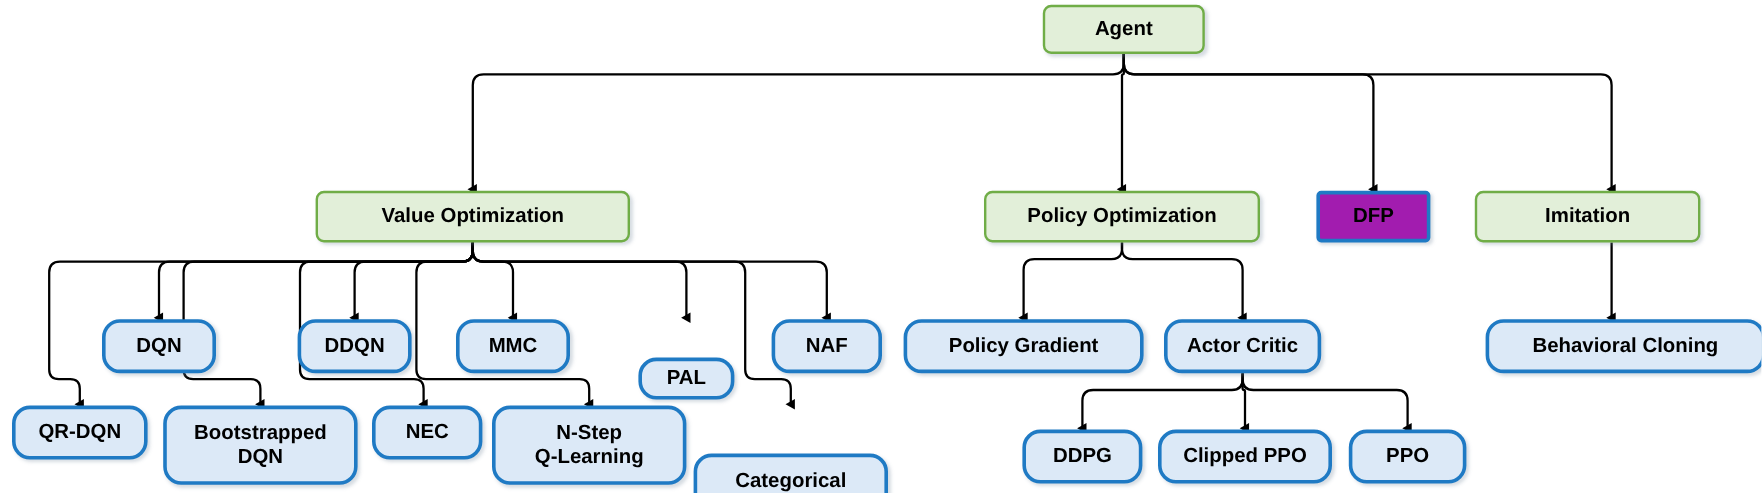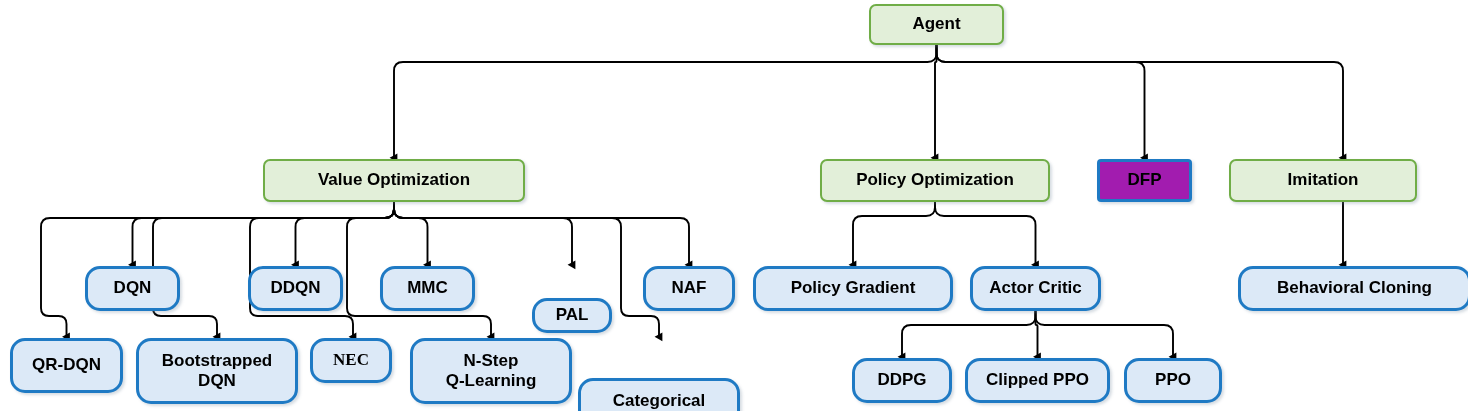--- a/index.html
+++ b/index.html
@@ -92,24 +92,24 @@
       <div class="node blue" style="left: 1097px; top: 159px; width: 95px; height: 43px; font-size: 17px;"><span>DFP</span></div>
       <div class="node green" style="left: 1229px; top: 159px; width: 188px; height: 43px; font-size: 17px;"><span>Imitation</span></div>
       <div class="node blue-round" style="left: 85px; top: 266px; width: 95px; height: 45px; font-size: 17px;"><span>DQN</span></div>
       <div class="node blue-round" style="left: 248px; top: 266px; width: 95px; height: 45px; font-size: 17px;"><span>DDQN</span></div>
       <div class="node blue-round" style="left: 380px; top: 266px; width: 95px; height: 45px; font-size: 17px;"><span>MMC</span></div>
       <div class="node blue-round" style="left: 532px; top: 266px; width: 80px; height: 35px; font-size: 17px; margin-top: 32px;"><span>PAL</span></div>
       <div class="node blue-round" style="left: 643px; top: 266px; width: 92px; height: 45px; font-size: 17px;"><span>NAF</span></div>
       <div class="node blue-round" style="left: 753px; top: 266px; width: 200px; height: 45px; font-size: 17px;"><span>Policy Gradient</span></div>
       <div class="node blue-round" style="left: 970px; top: 266px; width: 131px; height: 45px; font-size: 17px;"><span>Actor Critic</span></div>
       <div class="node blue-round" style="left: 1238px; top: 266px; width: 233px; height: 45px; font-size: 17px;"><span>Behavioral Cloning</span></div>
-      <div class="node blue-round" style="left: 10px; top: 338px; width: 113px; height: 55px; font-size: 17px; text-align: center;"><span>QR-DQN</span></div>
+      <div class="node blue-round" style="left: 10px; top: 338px; width: 113px; height: 45px; font-size: 17px; text-align: center;"><span>QR-DQN</span></div>
       <div class="node blue-round" style="left: 136px; top: 338px; width: 162px; height: 66px; font-size: 17px;"><span>Bootstrapped
 DQN</span></div>
-      <div class="node blue-round" style="left: 310px; top: 338px; width: 82px; height: 45px; font-size: 17px; font-family: Liberation Serif, serif;"><span>NEC</span></div>
+      <div class="node blue-round" style="left: 310px; top: 338px; width: 92px; height: 45px; font-size: 17px;"><span>NEC</span></div>
       <div class="node blue-round" style="left: 410px; top: 338px; width: 162px; height: 66px; font-size: 17px;"><span>N-Step
 Q-Learning</span></div>
       <div class="node blue-round" style="left: 578px; top: 338px; width: 162px; height: 66px; font-size: 17px; margin-top: 40px;"><span>Categorical
 DQN</span></div>
       <div class="node blue-round" style="left: 852px; top: 358px; width: 100px; height: 45px; font-size: 17px;"><span>DDPG</span></div>
       <div class="node blue-round" style="left: 965px; top: 358px; width: 145px; height: 45px; font-size: 17px;"><span>Clipped PPO</span></div>
       <div class="node blue-round" style="left: 1124px; top: 358px; width: 98px; height: 45px; font-size: 17px;"><span>PPO</span></div>
     </div>
 </div>
 

